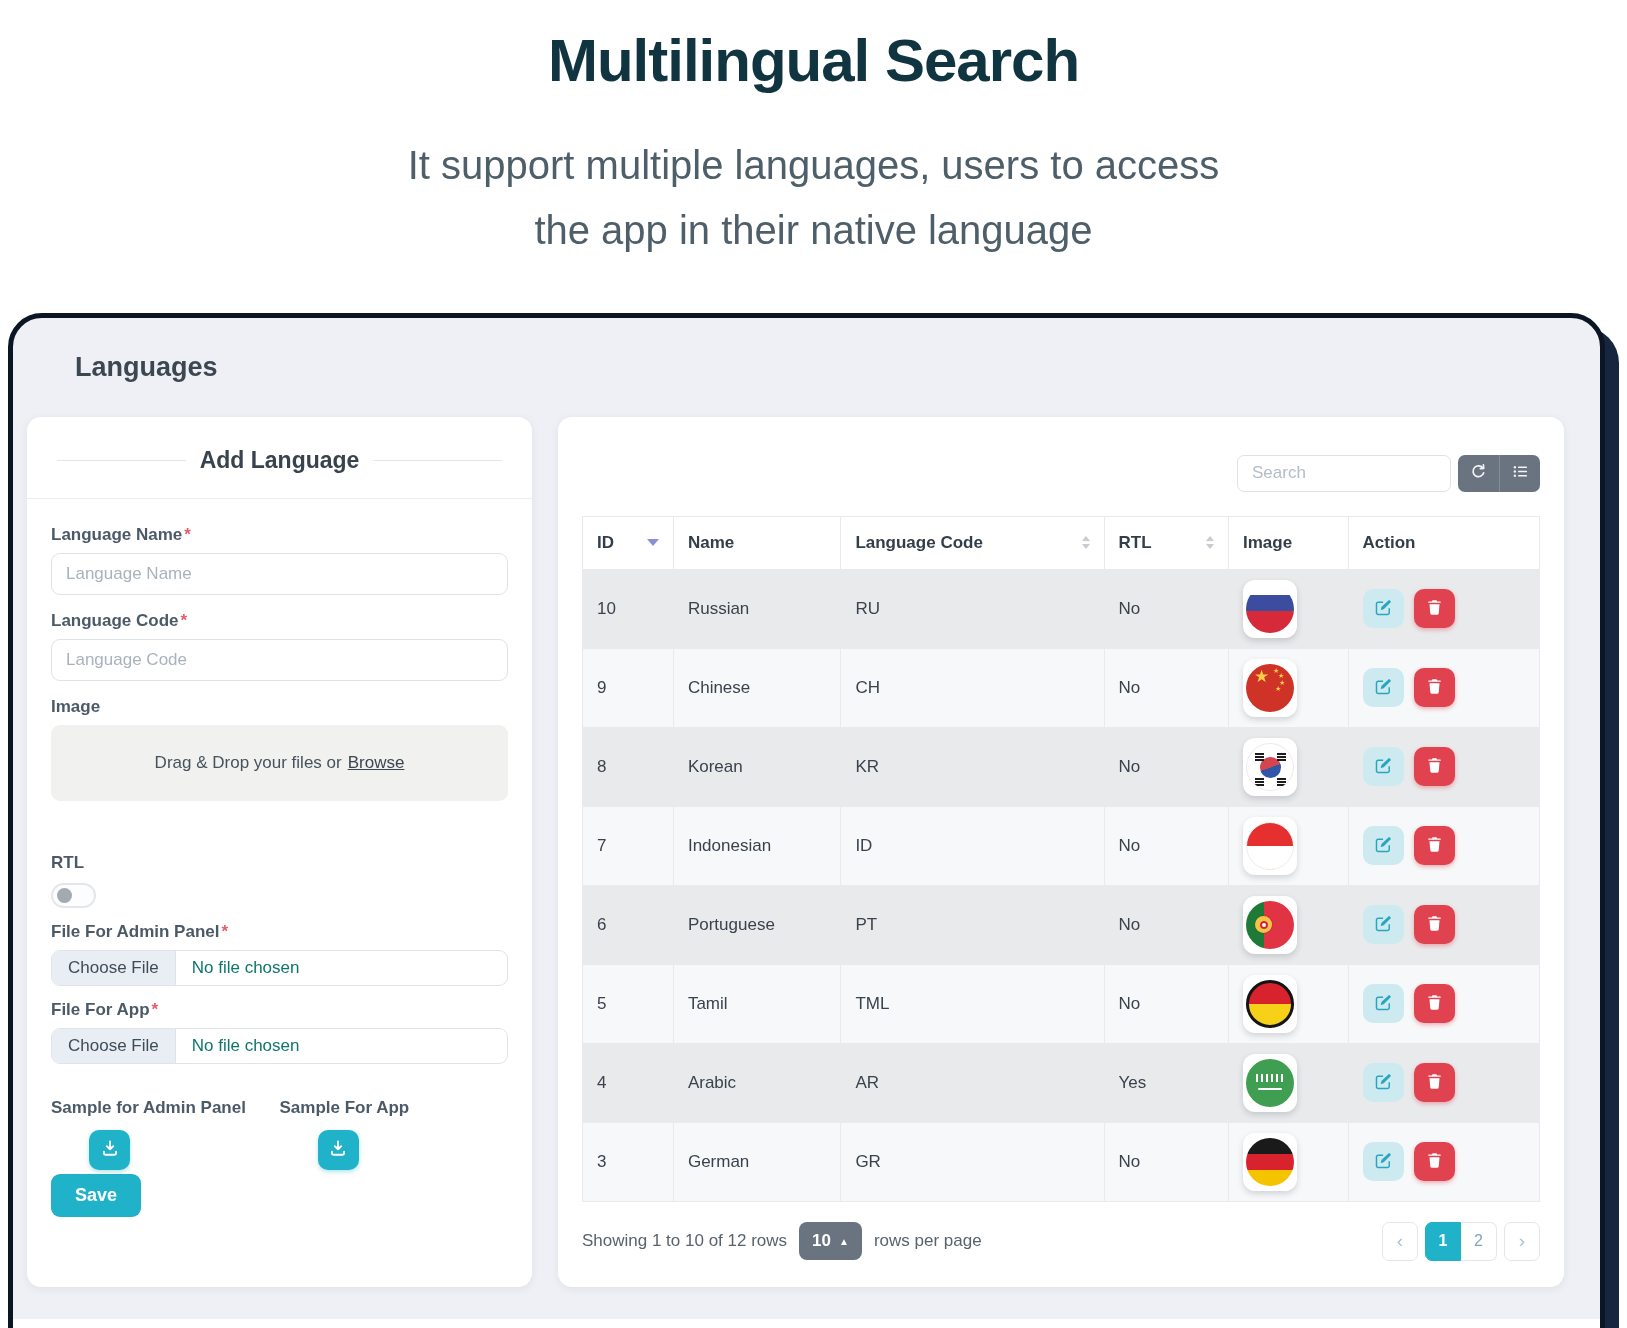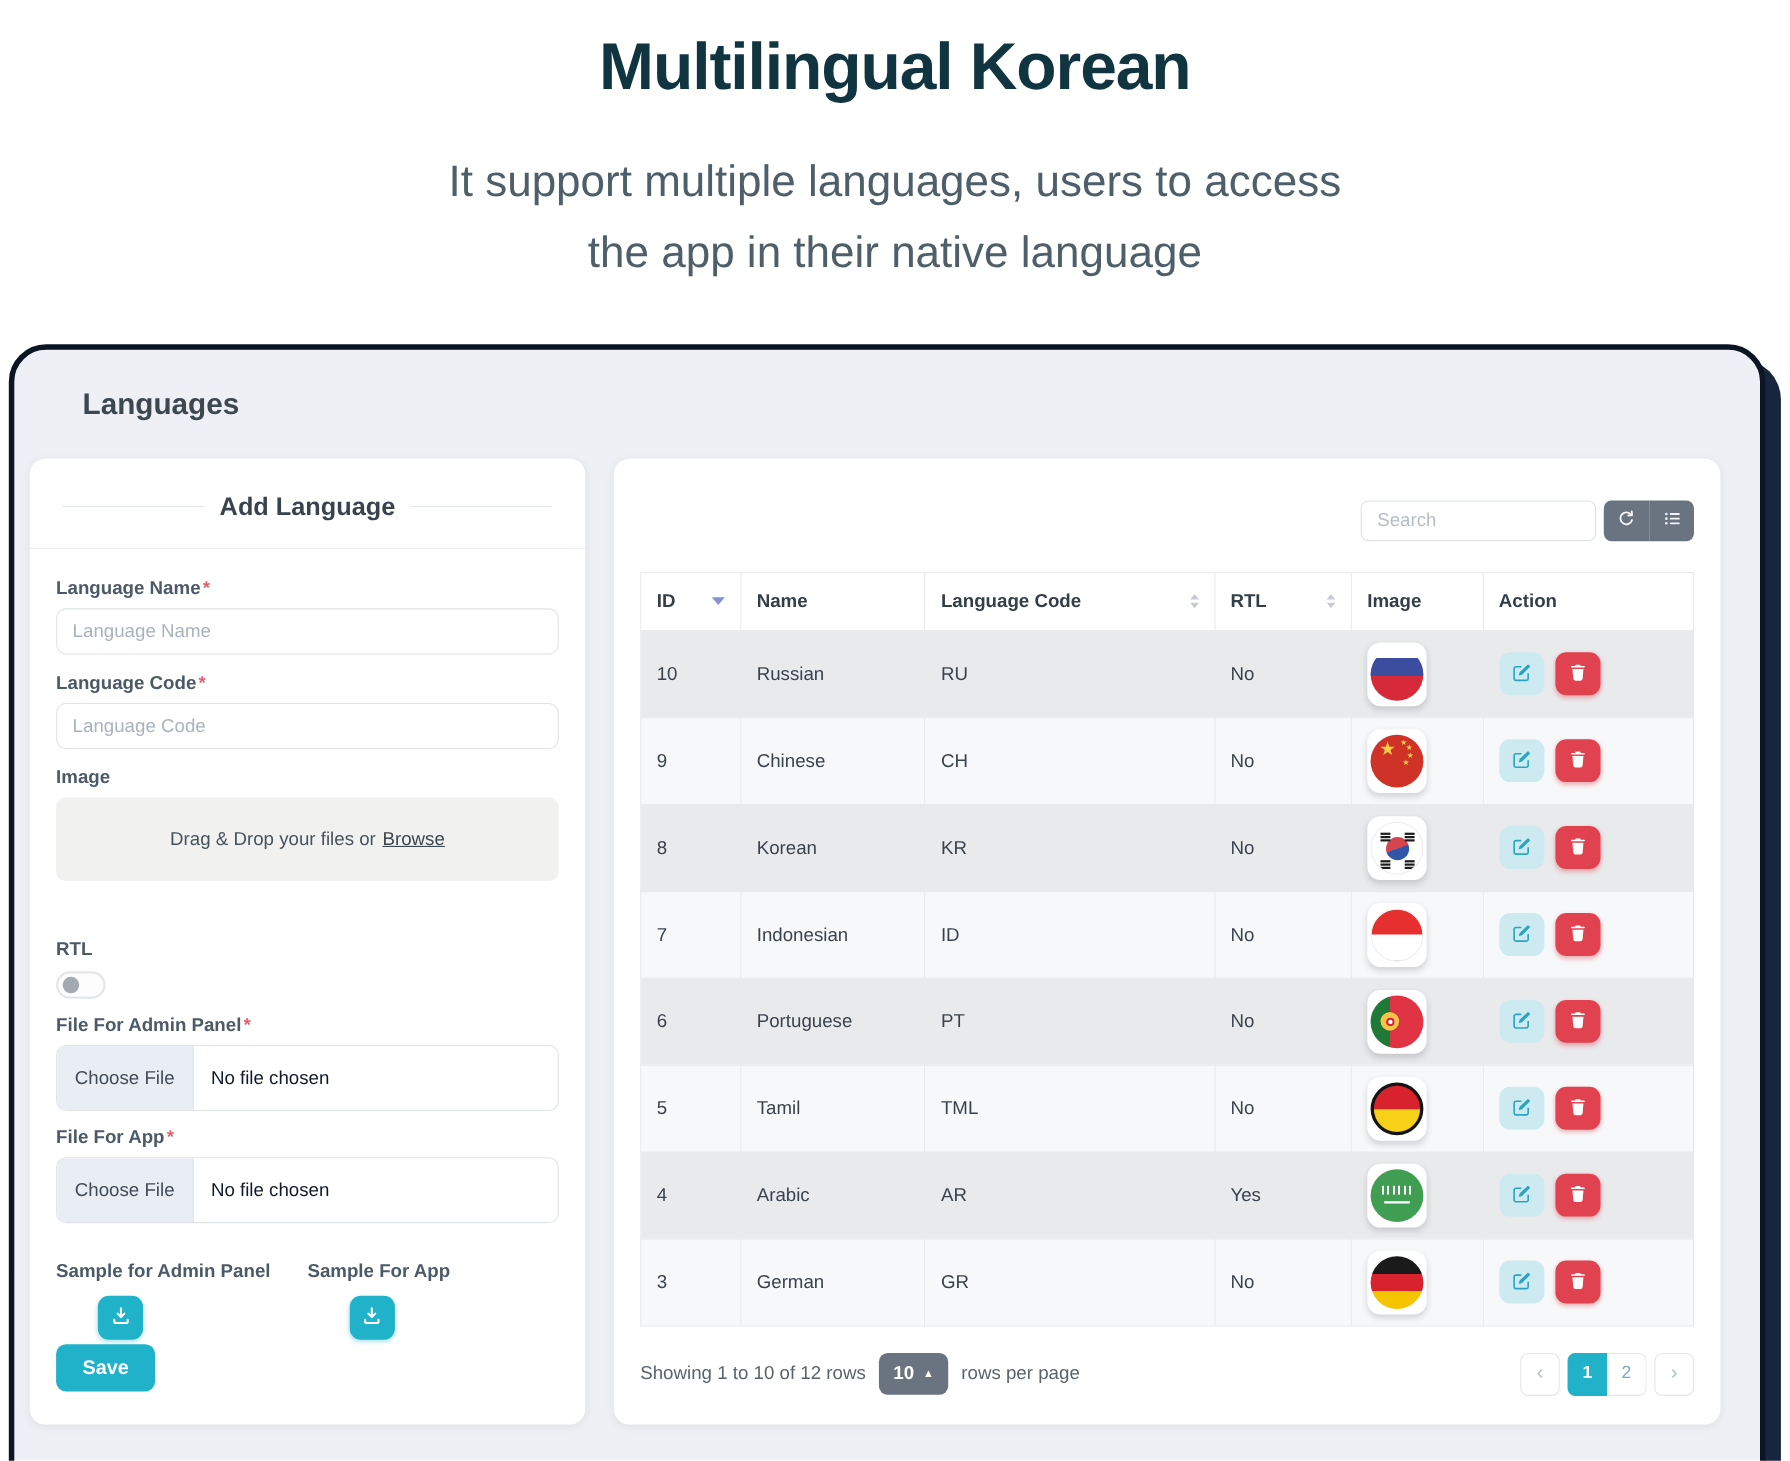--- a/index.html
+++ b/index.html
@@ -66,29 +66,29 @@
   .toggle {
     width:45px; height:25px; border:2px solid #e3e7eb; border-radius:13px;
     background:#fdfdfd; position:relative; margin-bottom:14px; cursor:pointer;
   }
   .toggle .knob {
     position:absolute; top:3px; left:4px; width:15px; height:15px;
     border-radius:50%; background:#a3aab2;
   }
   .file-control {
     display:flex; align-items:stretch; border:1px solid #e0e4e8; border-radius:9px;
-    overflow:hidden; height:60px; margin-bottom:14px; background:#fff; cursor:pointer;
+    overflow:hidden; height:36px; margin-bottom:14px; background:#fff; cursor:pointer;
   }
   .file-control .choose {
     background:#e8eef4; color:#3f4b57; font-size:17px;
     display:flex; align-items:center; padding:0 16px;
     border-right:1px solid #dde3e9; white-space:nowrap;
   }
   .file-control .status {
-    display:flex; align-items:center; padding:0 16px; font-size:17px; color:#0f172a;
+    display:flex; align-items:center; padding:0 16px; font-size:17px; color:#0f766e;
   }
   .samples { display:flex; margin-top:20px; }
   .sample-col { width:240px; }
   .sample-col .s-label { font-size:17px; font-weight:600; color:#4c5a68; }
   .dl-btn {
     margin:12px 0 0 38px; width:41px; height:40px; border:none; border-radius:10px;
     background:#1fb2c9; color:#ffffff; display:flex; align-items:center; justify-content:center;
     cursor:pointer; box-shadow:0 2px 4px rgba(31,178,201,.35);
   }
   .dl-btn svg { width:18px; height:18px; }
@@ -216,21 +216,21 @@
   
   .panel-footer {
     margin-top:32px; background:#ffffff; padding:17px 58px 21px;
     text-align:right; font-size:16px; color:#93a1b2;
   }
 </style>
 </head>
 <body>
 
 <div class="hero">
-  <h1>Multilingual Korean</h1>
+  <h1>Multilingual Search</h1>
   <p>
     <span>It support multiple languages, users to access</span><br>
     <span>the app in their native language</span>
   </p>
 </div>
 
 <div class="panel">
   <div class="panel-inner">
     <div class="panel-title">Languages</div>
 

